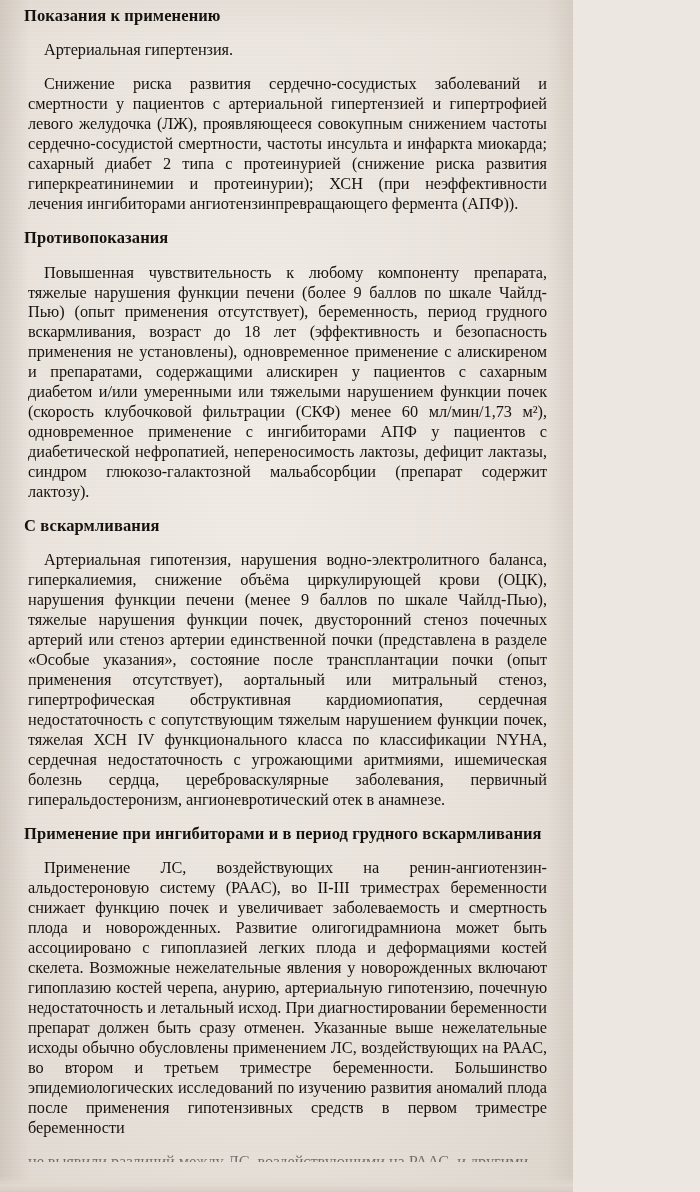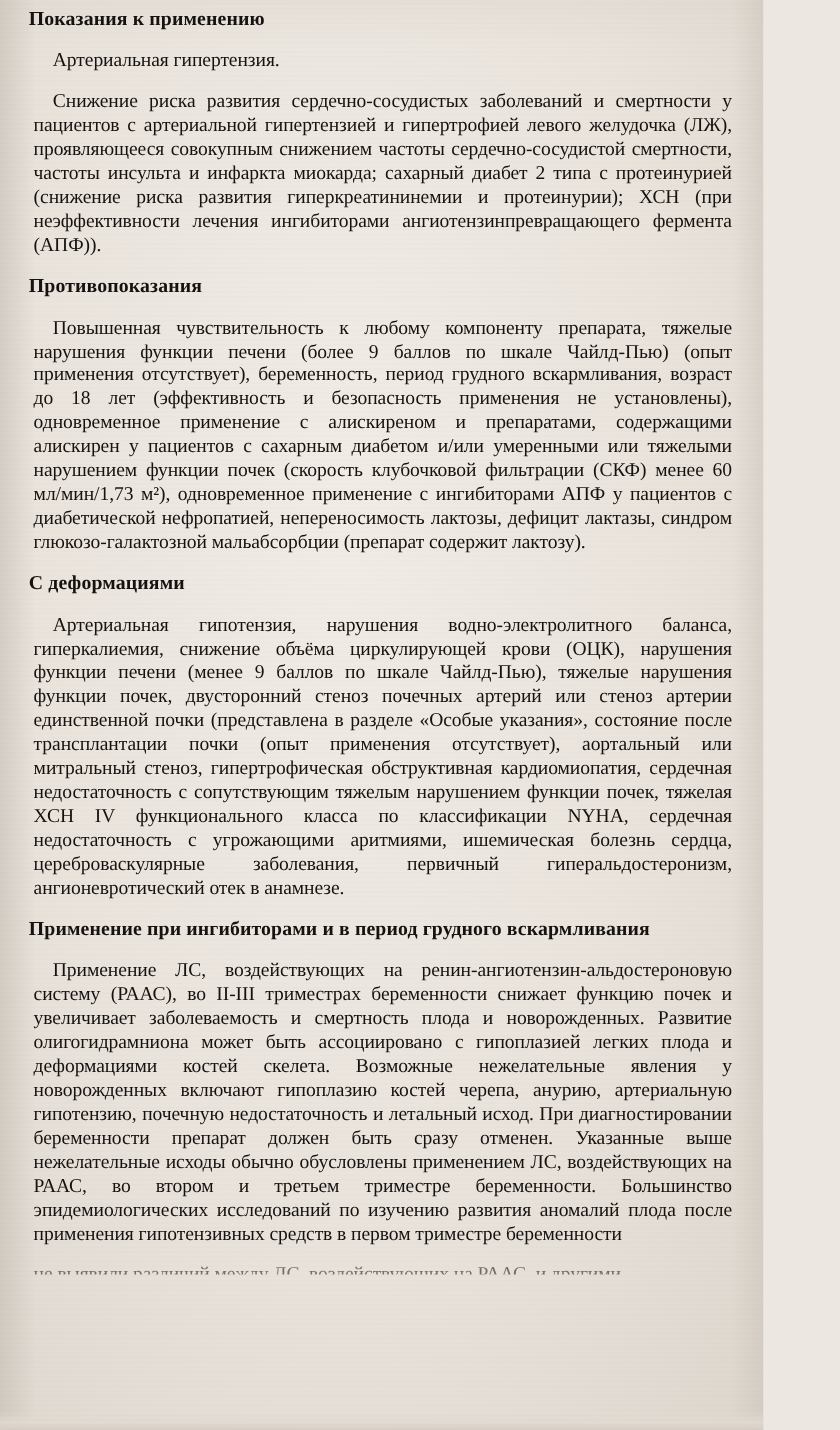--- a/index.html
+++ b/index.html
@@ -10,21 +10,21 @@
     width: 700px;
     height: 1192px;
     background: #ece7e1;
     font-family: "Liberation Serif", serif;
     color: #15120f;
     overflow: hidden;
   }
   
   .page {
     position: relative;
-    width: 636px;
+    width: 573px;
     height: 1192px;
     box-sizing: border-box;
     padding: 6px 12px 0 14px;
     background:
       linear-gradient(90deg, rgba(196,188,178,0.55) 0px, rgba(236,231,225,0) 30px),
       linear-gradient(270deg, rgba(200,192,182,0.45) 0px, rgba(236,231,225,0) 26px),
       linear-gradient(180deg, rgba(222,215,206,0.5) 0px, rgba(236,231,225,0) 40px),
       radial-gradient(ellipse at 45% 35%, #f1ece6 0%, #e9e3dc 55%, #ddd6cd 100%);
   }
   .page::after {
@@ -84,24 +84,24 @@
     <p class="body indent">Артериальная гипертензия.</p>
     <p class="body indent">Снижение риска развития сердечно-сосудистых заболеваний и смертности у пациентов с артериальной гипертензией и гипертрофией левого желудочка (ЛЖ), проявляющееся совокупным снижением частоты сердечно-сосудистой смертности, частоты инсульта и инфаркта миокарда; сахарный диабет 2 типа с протеинурией (снижение риска развития гиперкреатининемии и протеинурии); ХСН (при неэффективности лечения ингибиторами ангиотензинпревращающего фермента (АПФ)).</p>
   </div>
 
   <div class="block">
     <h2 class="section-title">Противопоказания</h2>
     <p class="body indent">Повышенная чувствительность к любому компоненту препарата, тяжелые нарушения функции печени (более 9 баллов по шкале Чайлд-Пью) (опыт применения отсутствует), беременность, период грудного вскармливания, возраст до 18 лет (эффективность и безопасность применения не установлены), одновременное применение с алискиреном и препаратами, содержащими алискирен у пациентов с сахарным диабетом и/или умеренными или тяжелыми нарушением функции почек (скорость клубочковой фильтрации (СКФ) менее 60 мл/мин/1,73 м²), одновременное применение с ингибиторами АПФ у пациентов с диабетической нефропатией, непереносимость лактозы, дефицит лактазы, синдром глюкозо-галактозной мальабсорбции (препарат содержит лактозу).</p>
   </div>
 
   <div class="block">
-    <h2 class="section-title">С деформациями</h2>
+    <h2 class="section-title">С вскармливания</h2>
     <p class="body indent">Артериальная гипотензия, нарушения водно-электролитного баланса, гиперкалиемия, снижение объёма циркулирующей крови (ОЦК), нарушения функции печени (менее 9 баллов по шкале Чайлд-Пью), тяжелые нарушения функции почек, двусторонний стеноз почечных артерий или стеноз артерии единственной почки (представлена в разделе «Особые указания», состояние после трансплантации почки (опыт применения отсутствует), аортальный или митральный стеноз, гипертрофическая обструктивная кардиомиопатия, сердечная недостаточность с сопутствующим тяжелым нарушением функции почек, тяжелая ХСН IV функционального класса по классификации NYHA, сердечная недостаточность с угрожающими аритмиями, ишемическая болезнь сердца, цереброваскулярные заболевания, первичный гиперальдостеронизм, ангионевротический отек в анамнезе.</p>
   </div>
 
   <div class="block">
     <h2 class="section-title">Применение при ингибиторами и в период грудного вскармливания</h2>
     <p class="body indent">Применение ЛС, воздействующих на ренин-ангиотензин-альдостероновую систему (РААС), во II-III триместрах беременности снижает функцию почек и увеличивает заболеваемость и смертность плода и новорожденных. Развитие олигогидрамниона может быть ассоциировано с гипоплазией легких плода и деформациями костей скелета. Возможные нежелательные явления у новорожденных включают гипоплазию костей черепа, анурию, артериальную гипотензию, почечную недостаточность и летальный исход. При диагностировании беременности препарат должен быть сразу отменен. Указанные выше нежелательные исходы обычно обусловлены применением ЛС, воздействующих на РААС, во втором и третьем триместре беременности. Большинство эпидемиологических исследований по изучению развития аномалий плода после применения гипотензивных средств в первом триместре беременности</p>
-    <p class="body last-line">не выявили различий между ЛС, воздействующих на РААС, и другими</p>
+    <p class="body last-line">не выявили различий между ЛС, воздействующими на РААС, и другими</p>
   </div>
 
   <div class="clip-bottom"></div>
 </div>
 
 </body></html>

